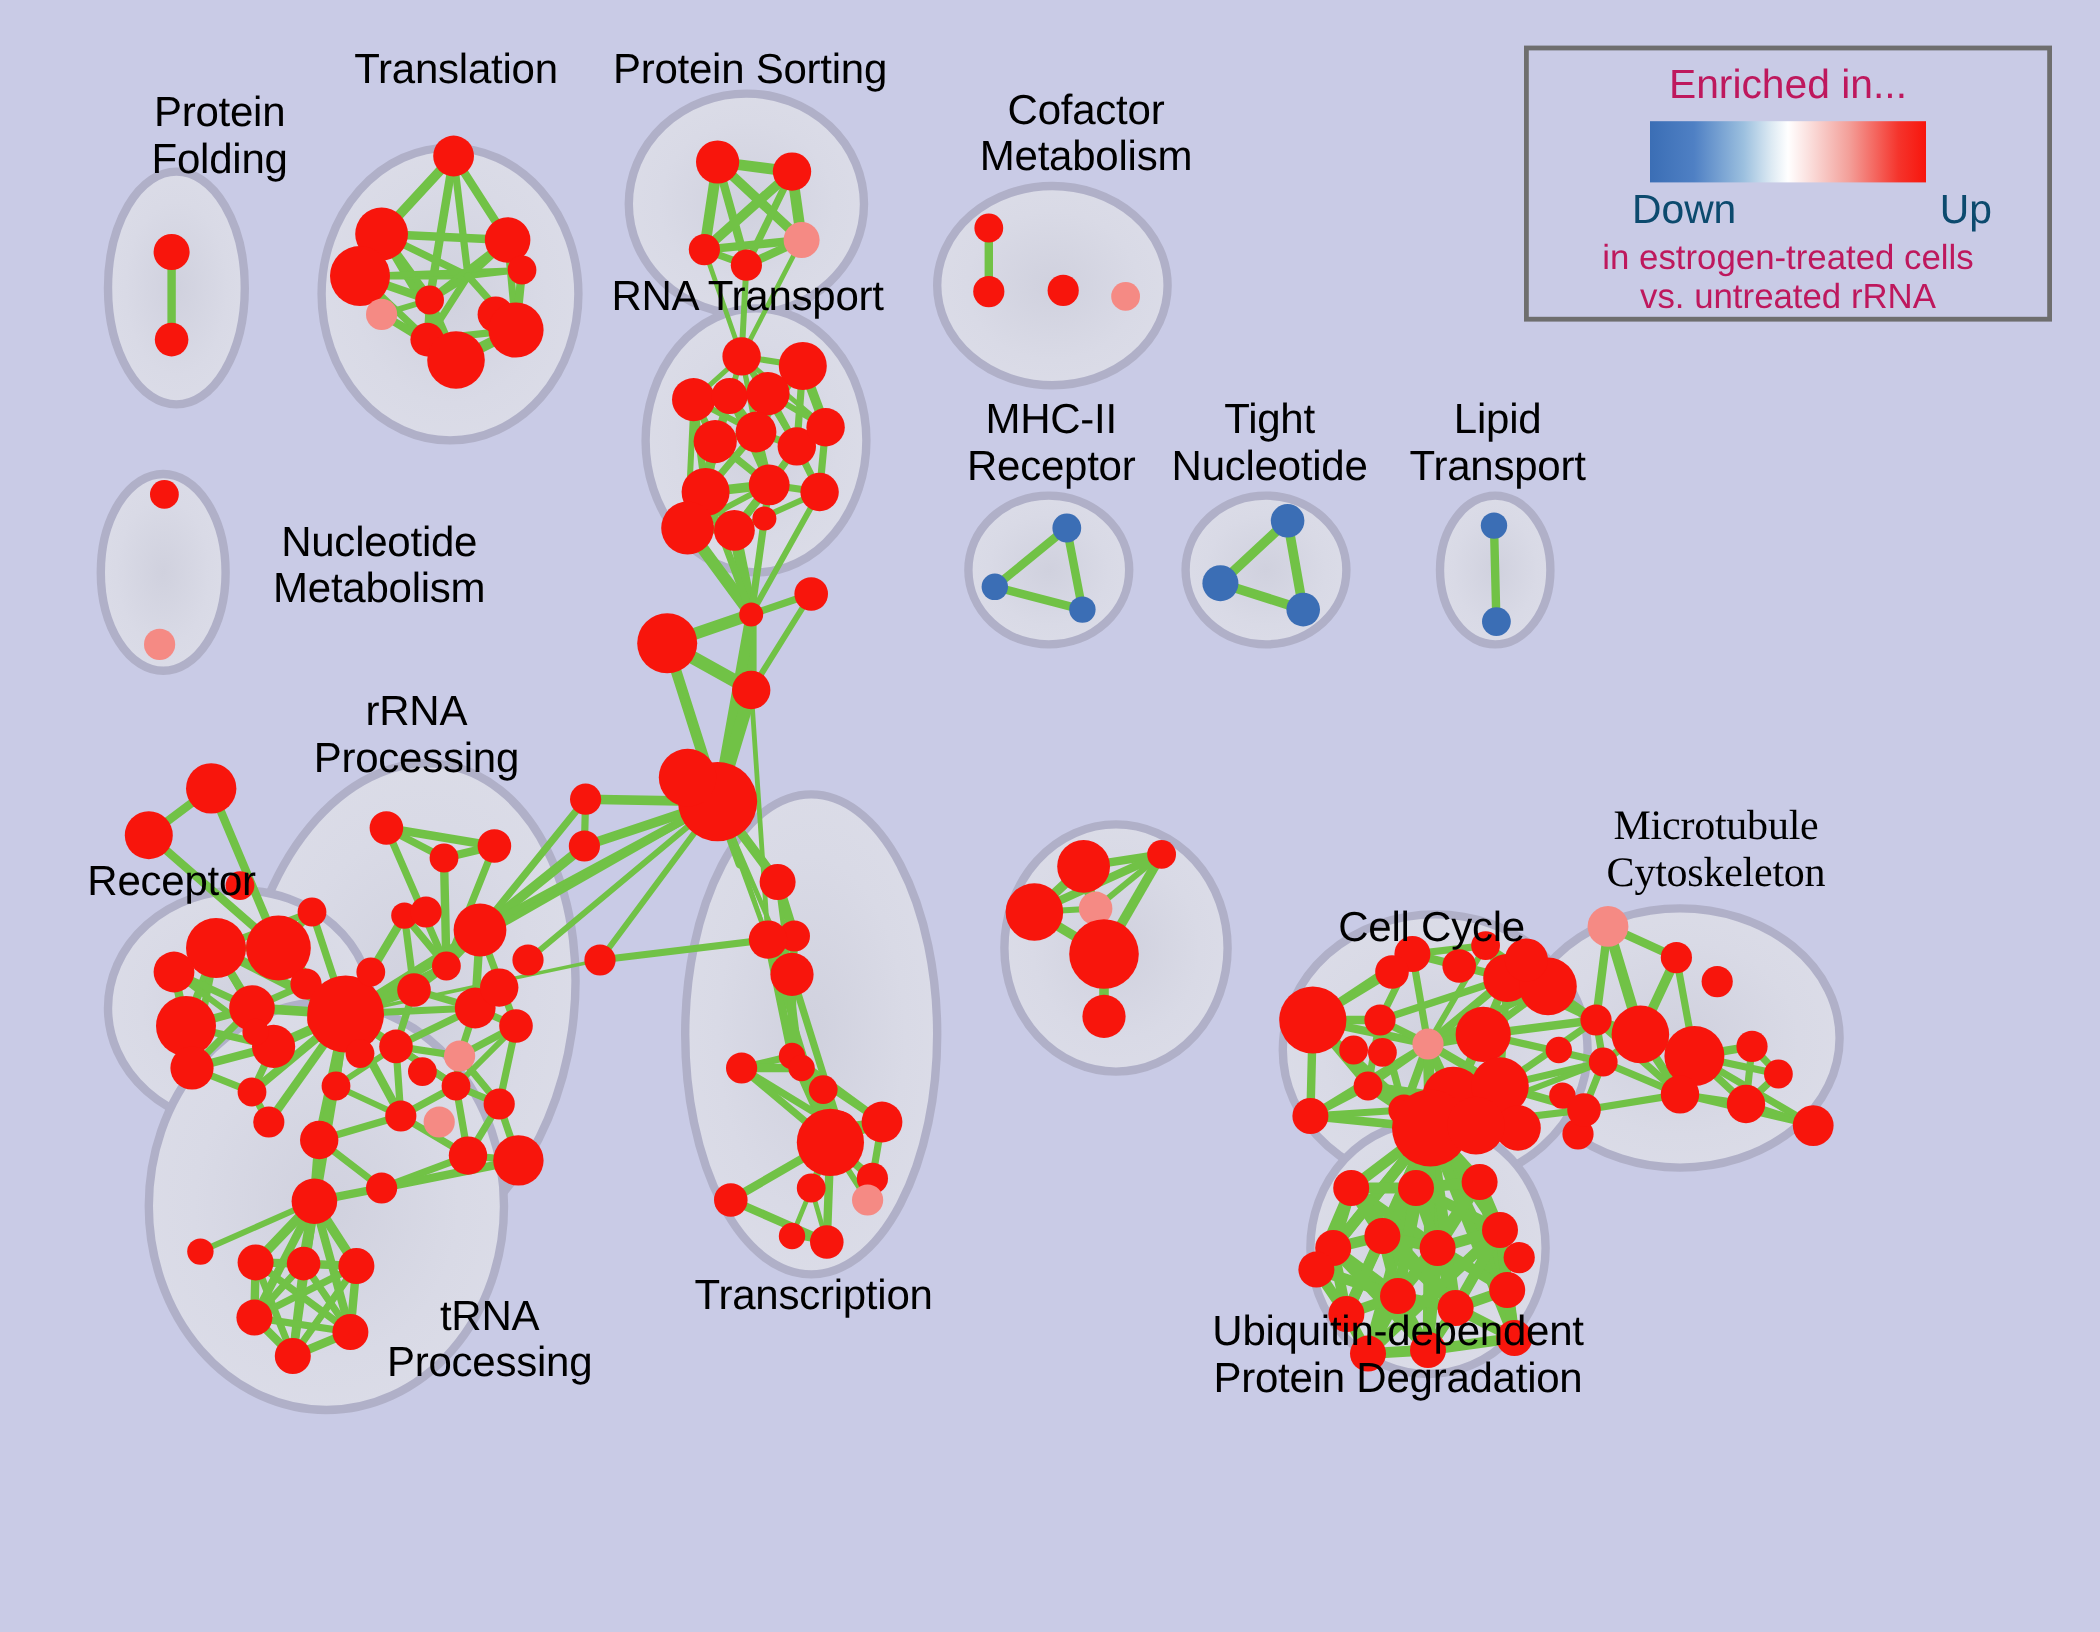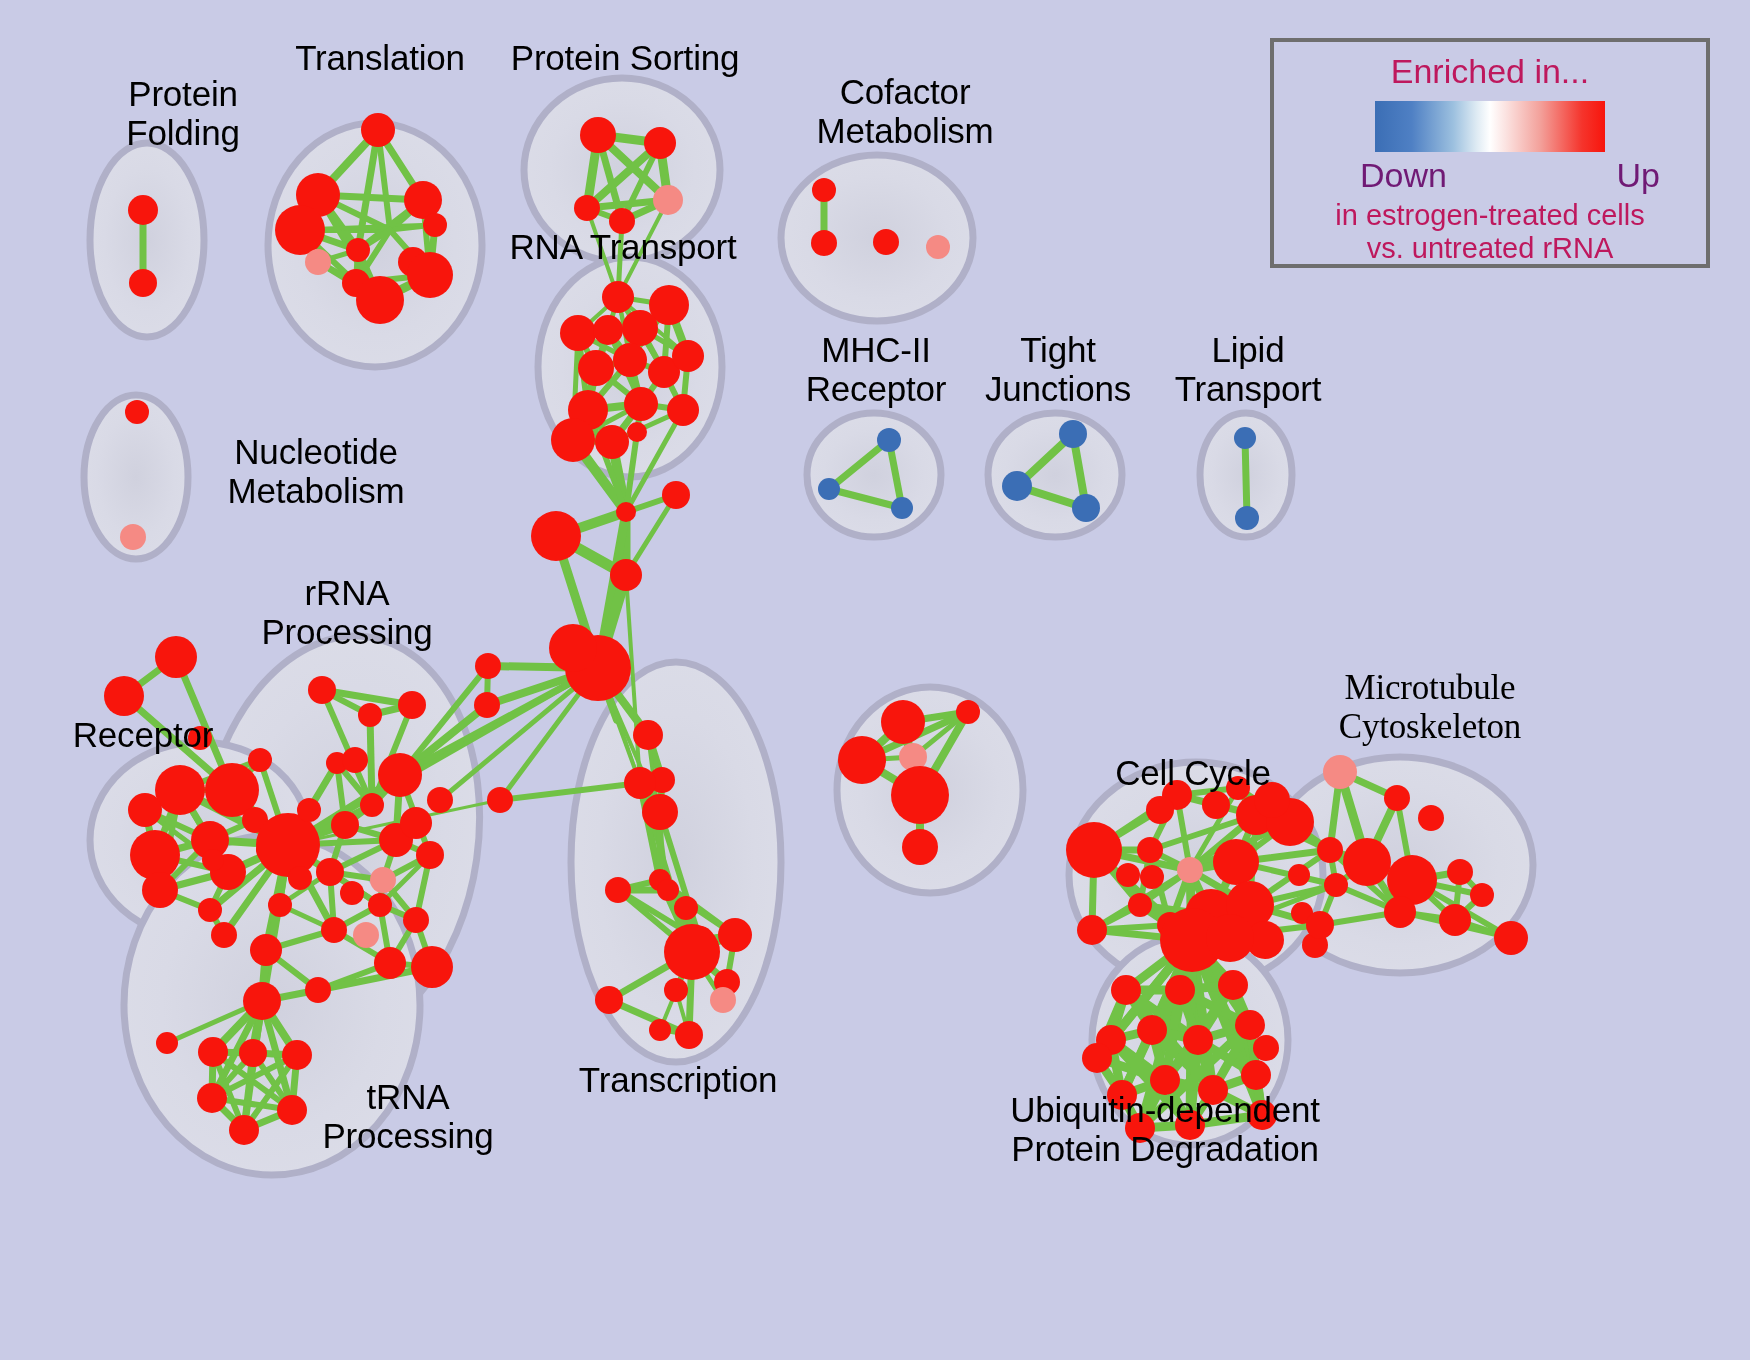--- a/index.html
+++ b/index.html
@@ -32,21 +32,21 @@
     align-items:center;
     padding-top:10px;
   }
   #legend-title{font-size:34px;color:#be185d;}
   #legend-bar{
     width:230px;height:62px;margin-top:10px;
     background:linear-gradient(to right,#3b6eb5 0%,#4f80c4 16%,#9cc0df 34%,#ddeaf3 44%,#ffffff 50%,#fbe2e0 57%,#f3a09a 72%,#f5342c 90%,#f8150c 100%);
   }
   #legend-ends{
     width:300px;display:flex;justify-content:space-between;
-    font-size:34px;color:#701a75;margin-top:4px;margin-left:40px;
+    font-size:34px;color:#0c4a6e;margin-top:4px;margin-left:40px;
   }
   .legend-sub{font-size:29px;color:#be185d;line-height:1.12;text-align:center;}
   #legend-sub-wrap{margin-top:4px;}
 </style>
 </head>
 <body>
 
 <div id="stage">
 
   <svg id="netsvg" viewBox="0 0 1750 1360">
@@ -816,21 +816,21 @@
   <div class="cluster-label" style="left:290px;top:38px;width:180px;">Translation</div>
   <div class="cluster-label" style="left:505px;top:38px;width:240px;">Protein Sorting</div>
   <div class="cluster-label" style="left:790px;top:72px;width:230px;">Cofactor
 Metabolism</div>
   <div class="cluster-label" style="left:503px;top:227px;width:240px;">RNA Transport</div>
   <div class="cluster-label" style="left:196px;top:432px;width:240px;">Nucleotide
 Metabolism</div>
   <div class="cluster-label" style="left:786px;top:330px;width:180px;">MHC-II
 Receptor</div>
   <div class="cluster-label" style="left:968px;top:330px;width:180px;">Tight
-Junctions</div>
+Nucleotide</div>
   <div class="cluster-label" style="left:1158px;top:330px;width:180px;">Lipid
 Transport</div>
   <div class="cluster-label" style="left:252px;top:573px;width:190px;">rRNA
 Processing</div>
   <div class="cluster-label" style="left:58px;top:715px;width:170px;">Receptor</div>
   <div class="cluster-label" style="left:1300px;top:668px;width:260px;font-family:Liberation Serif, serif;">Microtubule
 Cytoskeleton</div>
   <div class="cluster-label" style="left:1098px;top:753px;width:190px;">Cell Cycle</div>
   <div class="cluster-label" style="left:568px;top:1060px;width:220px;">Transcription</div>
   <div class="cluster-label" style="left:308px;top:1077px;width:200px;">tRNA

